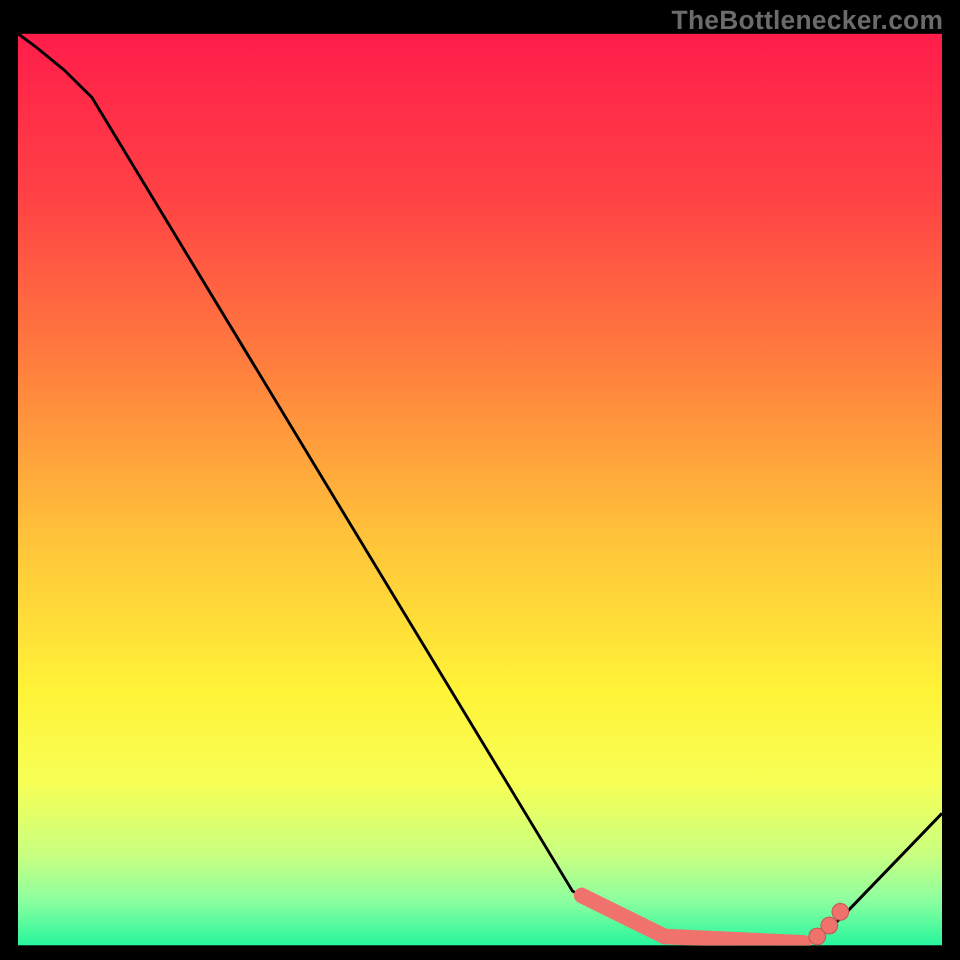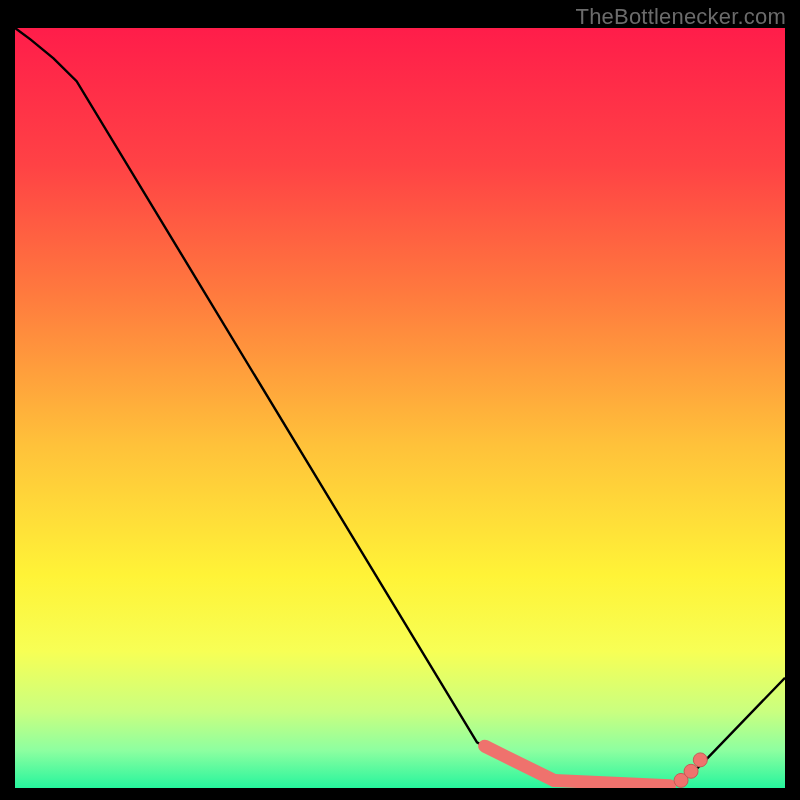--- a/index.html
+++ b/index.html
@@ -14,21 +14,21 @@
     position: relative;
     width: 800px;
     height: 800px;
     background: #000;
   }
   .watermark {
     position: absolute;
     top: 4px;
     right: 14px;
     font-size: 22px;
-    font-weight: 400;
+    font-weight: 700;
     color: #6b6b6b;
     letter-spacing: 0.2px;
   }
   .plot {
     position: absolute;
     left: 15px;
     top: 28px;
     width: 770px;
     height: 760px;
   }

